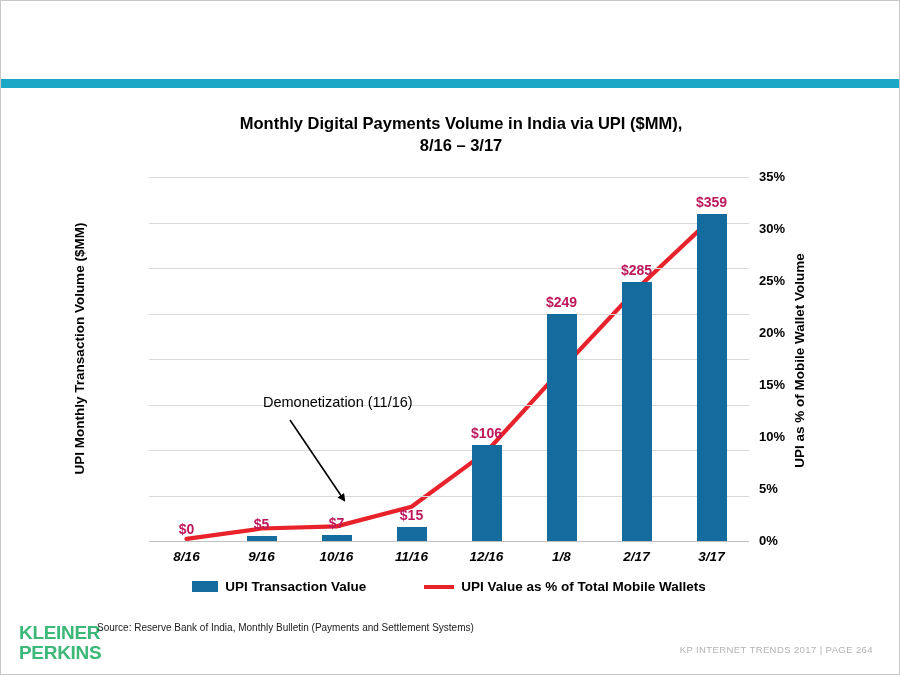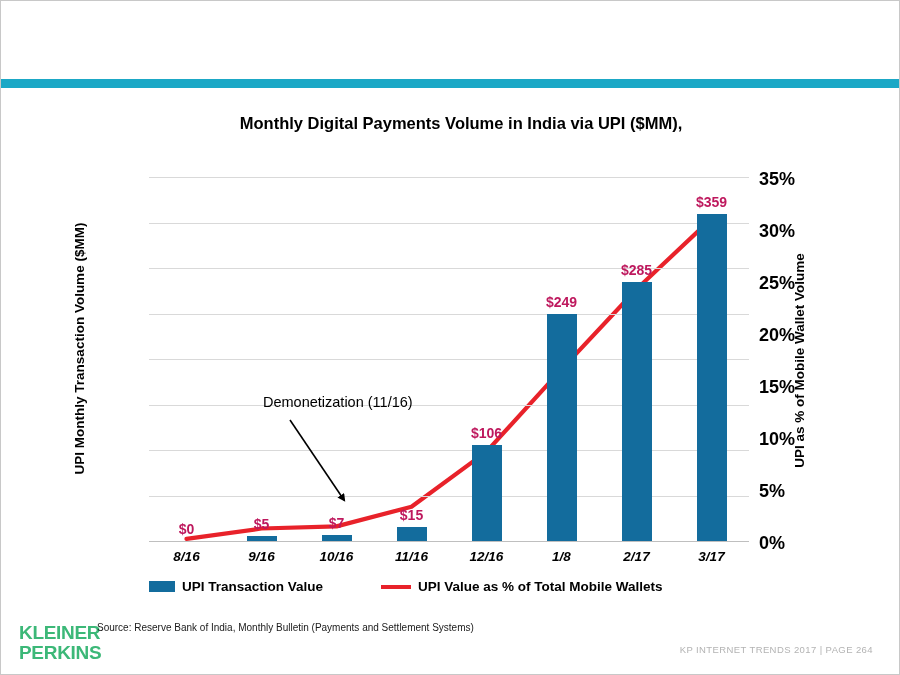--- a/index.html
+++ b/index.html
@@ -87,21 +87,21 @@
   }
   .baseline {
     position: absolute; left: 0; width: 600px;
     height: 1px; background: #bfbfbf;
   }
   .ytick-right {
     position: absolute;
     left: 610px;
     width: 60px;
     text-align: left;
-    font-size: 18px;
+    font-size: 13px;
     font-weight: bold;
     color: #000;
     transform: translateY(-8px);
   }
   .bar {
     position: absolute;
     background: #136c9d;
     width: 30px;
   }
   .bar-label {
@@ -142,20 +142,21 @@
     width: 200px; height: 130px;
     overflow: visible;
   }
 
   
   #legend {
     position: absolute;
     left: 148px; top: 578px;
     width: 600px;
     display: flex;
+    justify-content: center;
     align-items: center;
     gap: 58px;
   }
   .legend-item {
     display: flex;
     align-items: center;
     gap: 7px;
     font-size: 13.5px;
     font-weight: bold;
     color: #000;
@@ -195,20 +196,21 @@
 </style>
 </head>
 <body>
 
 <div id="slide">
 
   <div id="accent-strip"></div>
 
   <div id="chart-title">
     <div>Monthly Digital Payments Volume in India via UPI ($MM),</div>
+    <div>8/16 – 3/17</div>
   </div>
 
   <div id="y-left-title">UPI Monthly Transaction Volume ($MM)</div>
   <div id="y-right-title">UPI as % of Mobile Wallet Volume</div>
 
   <div id="plot">
 
     <svg id="line-svg" viewBox="0 0 600 364" preserveAspectRatio="none">
         <path d="M37.5,361.9 L112.5,351.5 L187.5,349.4 L262.5,329.7 L337.5,274.6 L412.5,192.4 L487.5,112.3 L562.5,41.6" fill="none" stroke="#e8222a" stroke-width="4.2" stroke-linejoin="round" stroke-linecap="round"></path>
       </svg>

